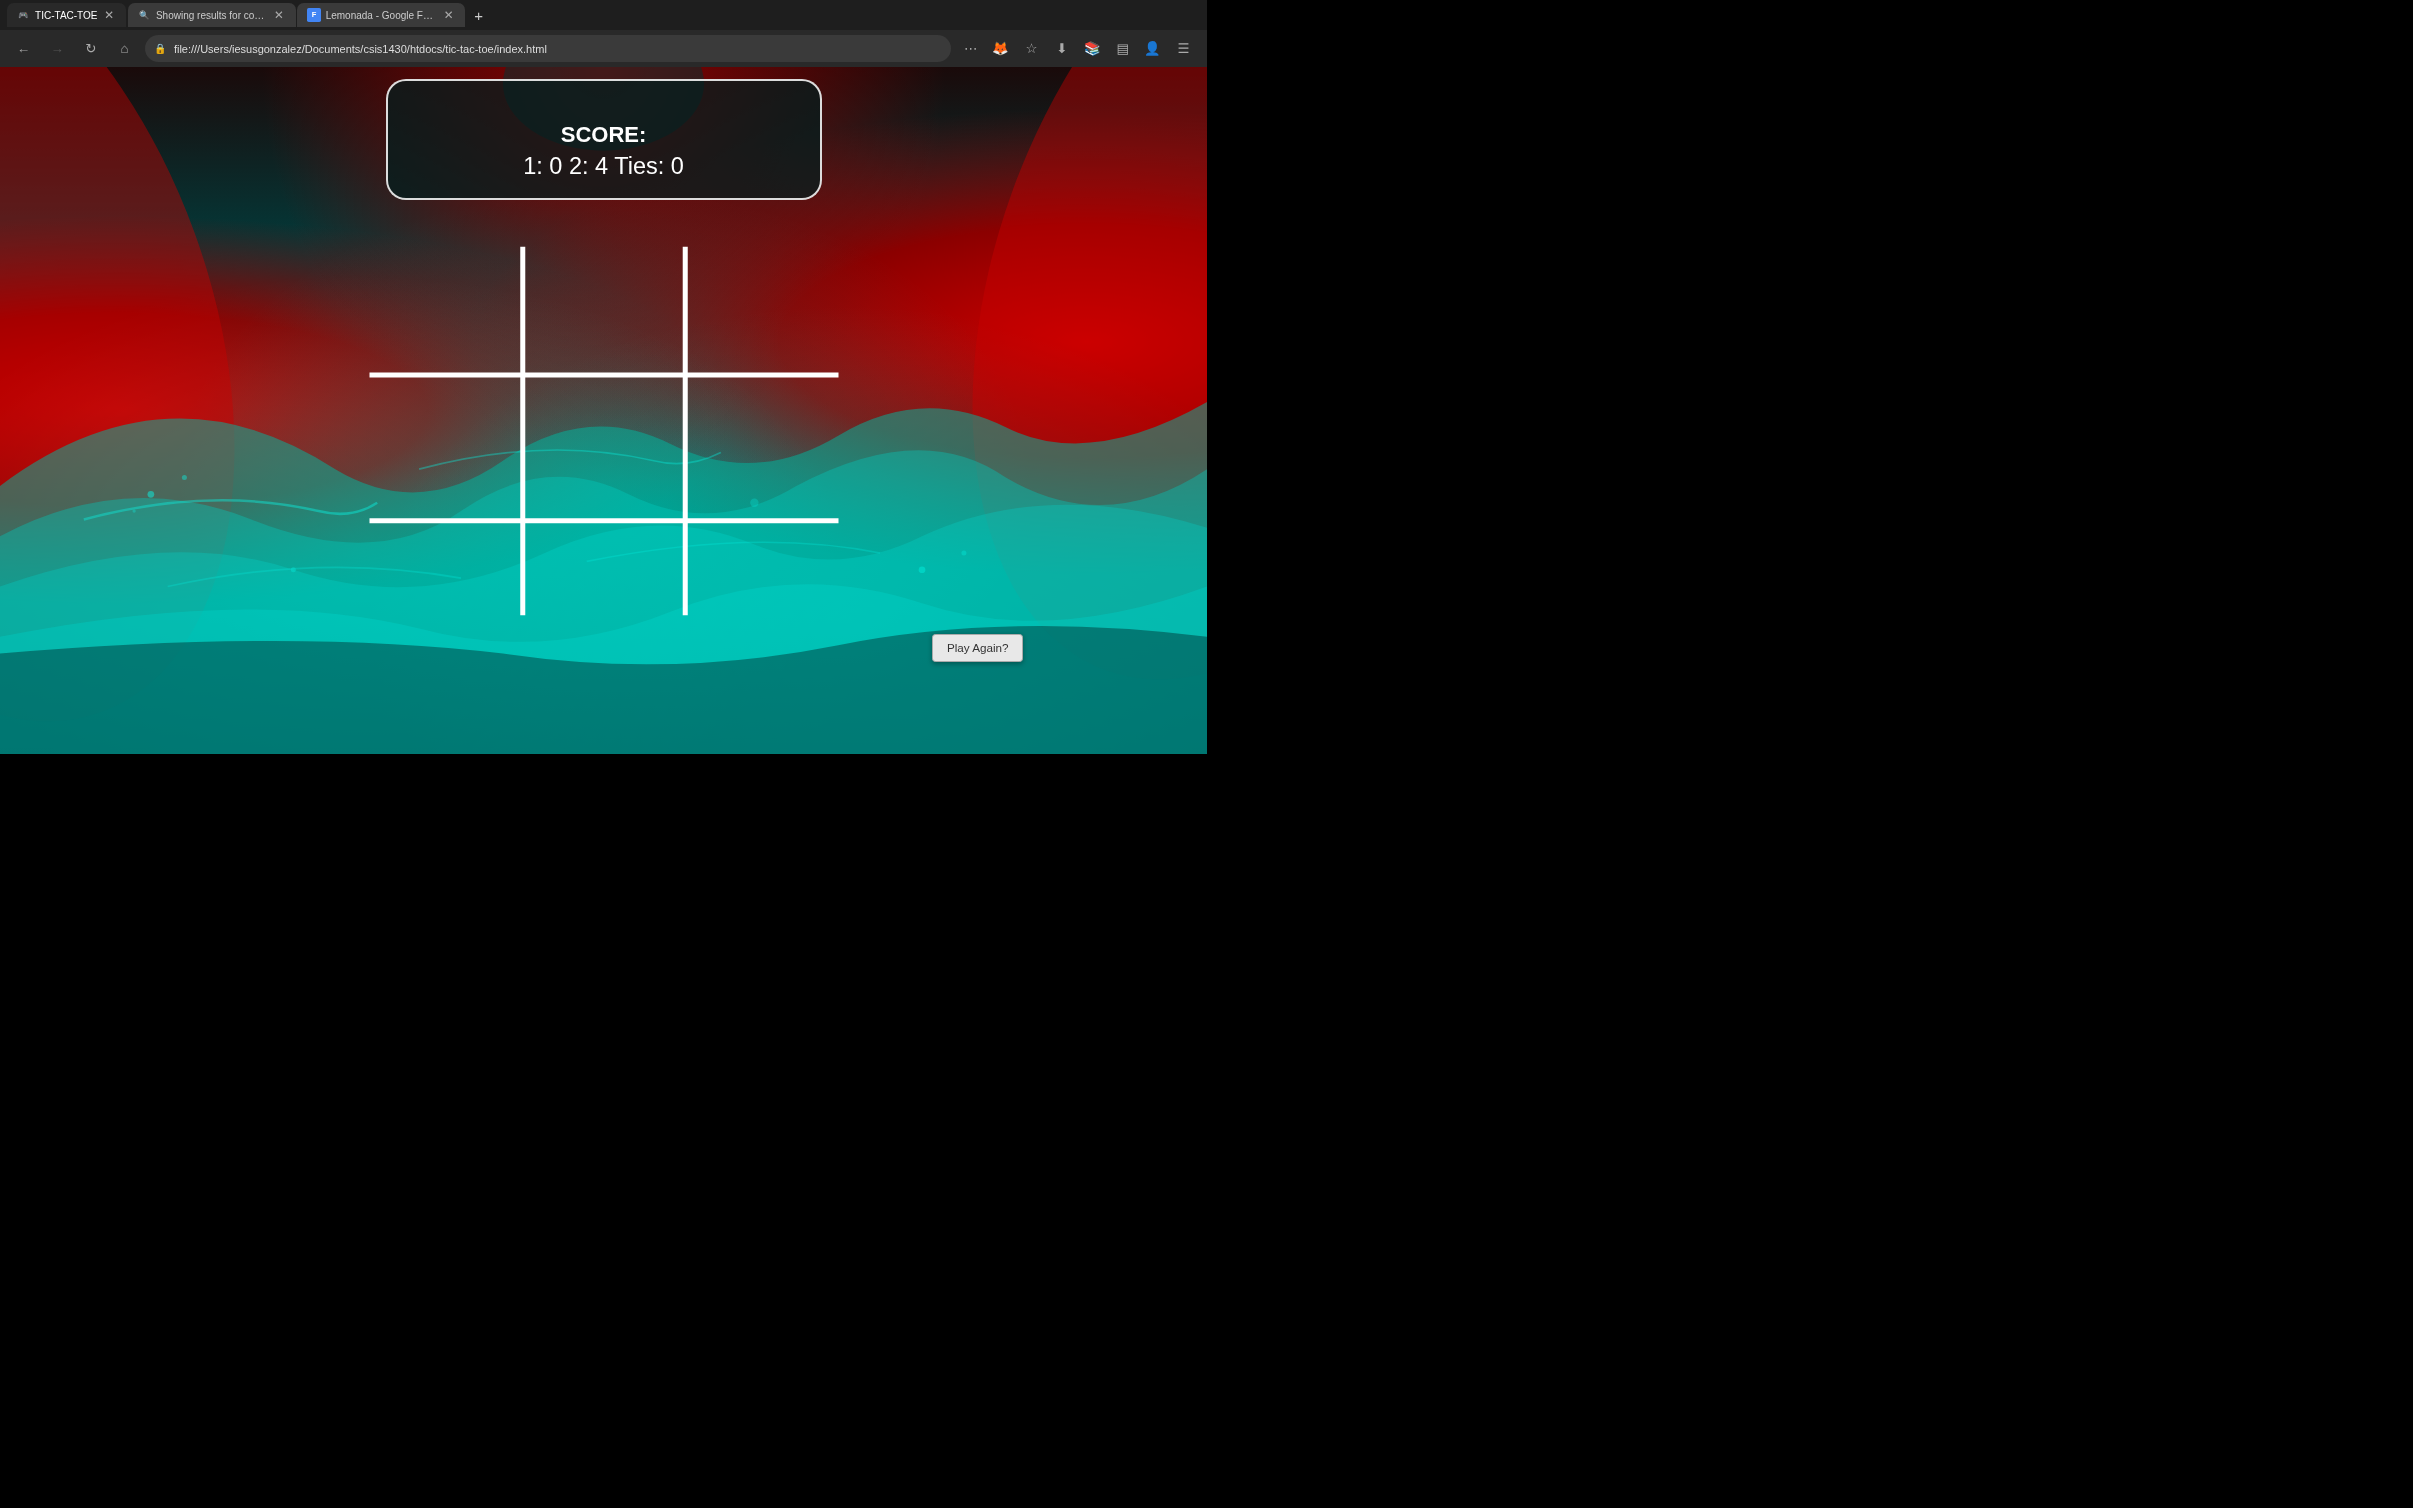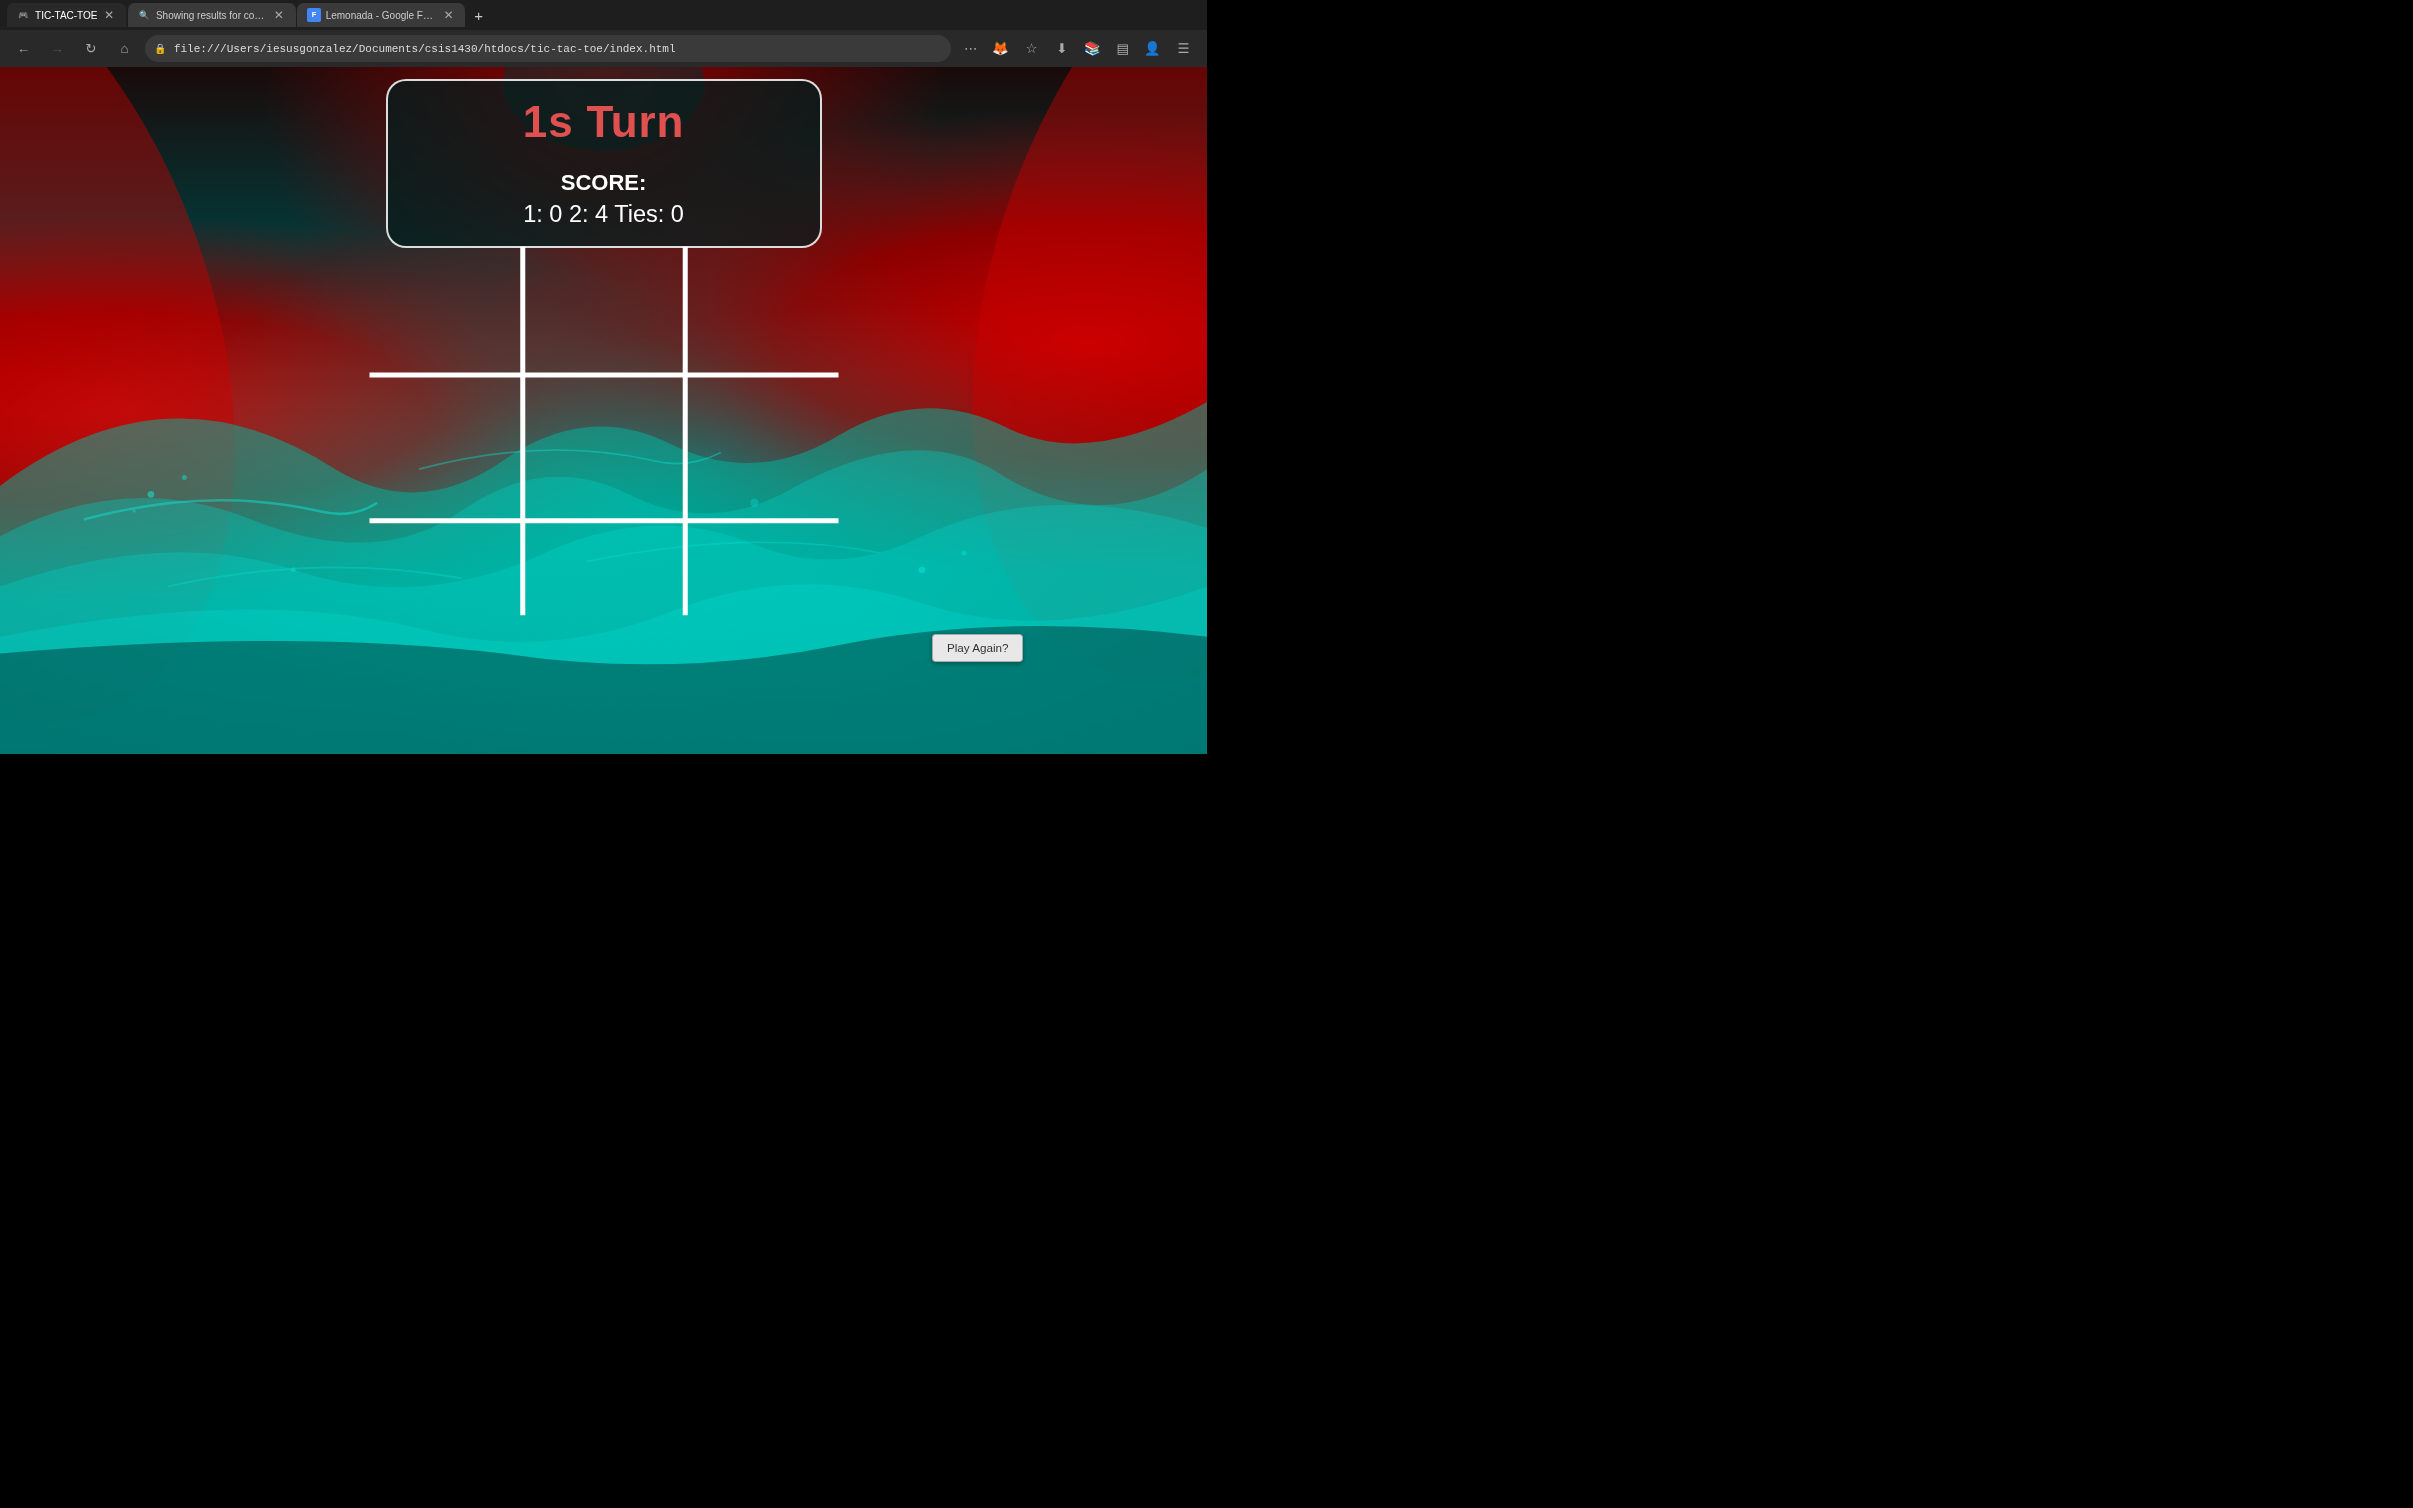--- a/index.html
+++ b/index.html
@@ -127,21 +127,20 @@
     .address-bar .lock-icon {
       color: #aaa;
       font-size: 10px;
     }
 
     .address-text {
       flex: 1;
       overflow: hidden;
       text-overflow: ellipsis;
       white-space: nowrap;
-      font-family: Liberation Mono, monospace;
     }
 
     .nav-right {
       display: flex;
       align-items: center;
       gap: 3.4px;
     }
 
     
     .game-area {
@@ -333,21 +332,20 @@
     <circle cx="180" cy="510" r="4" fill="#00ffee" opacity="0.6"></circle>
     <circle cx="220" cy="490" r="3" fill="#00ffee" opacity="0.5"></circle>
     <circle cx="160" cy="530" r="2" fill="#00ffee" opacity="0.4"></circle>
     <circle cx="1100" cy="600" r="4" fill="#00ffee" opacity="0.5"></circle>
     <circle cx="1150" cy="580" r="3" fill="#00ffee" opacity="0.4"></circle>
     <circle cx="350" cy="600" r="3" fill="#00ffee" opacity="0.4"></circle>
     <circle cx="900" cy="520" r="5" fill="#00ffee" opacity="0.3"></circle>
   </svg>
 
   <div class="score-panel">
-    <div class="turn-label">1s Turn</div>
     <div class="score-title">SCORE:</div>
     <div class="score-values">1: 0  2: 4  Ties: 0</div>
   </div>
 
   <div class="board-container">
     <svg class="board-svg" viewBox="0 0 580 480" xmlns="http://www.w3.org/2000/svg">
 
       <line x1="193" y1="20" x2="193" y2="460" stroke="white" stroke-width="6"></line>
       <line x1="387" y1="20" x2="387" y2="460" stroke="white" stroke-width="6"></line>
 

